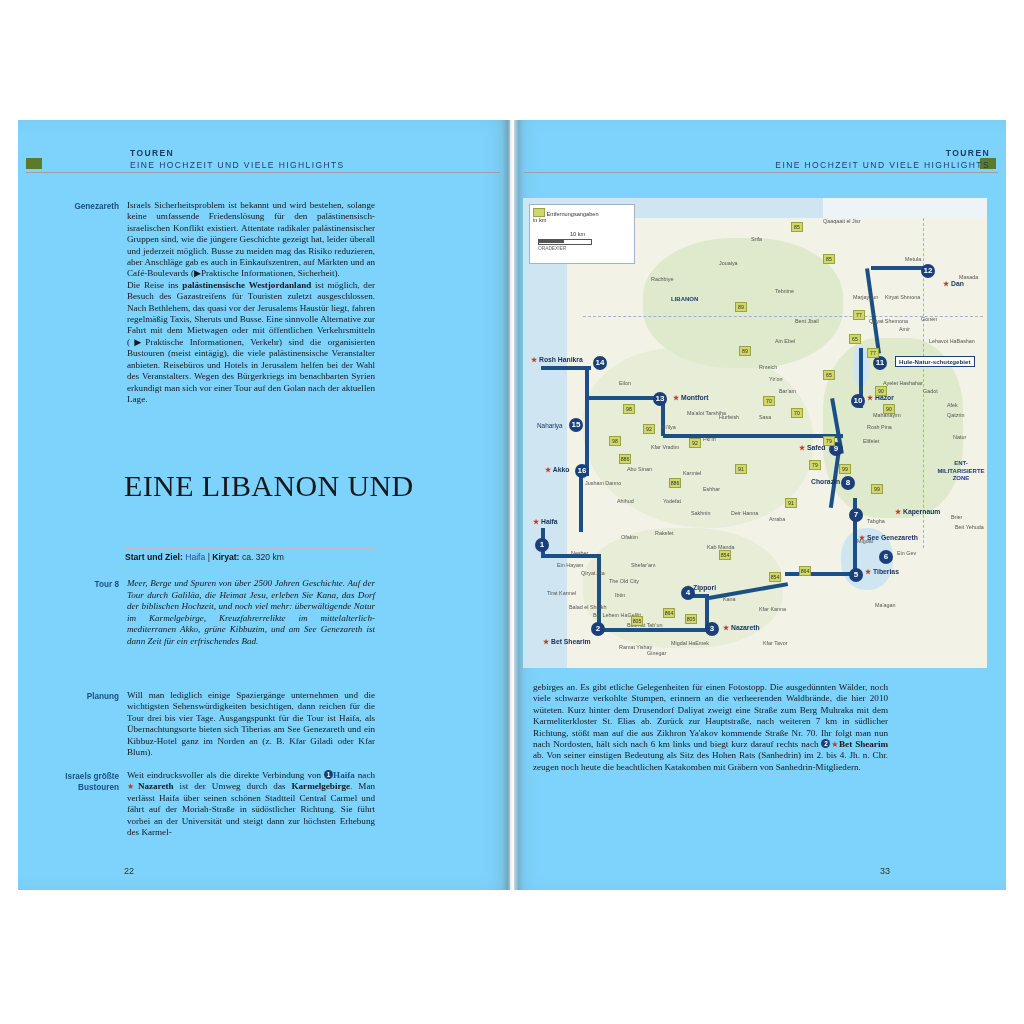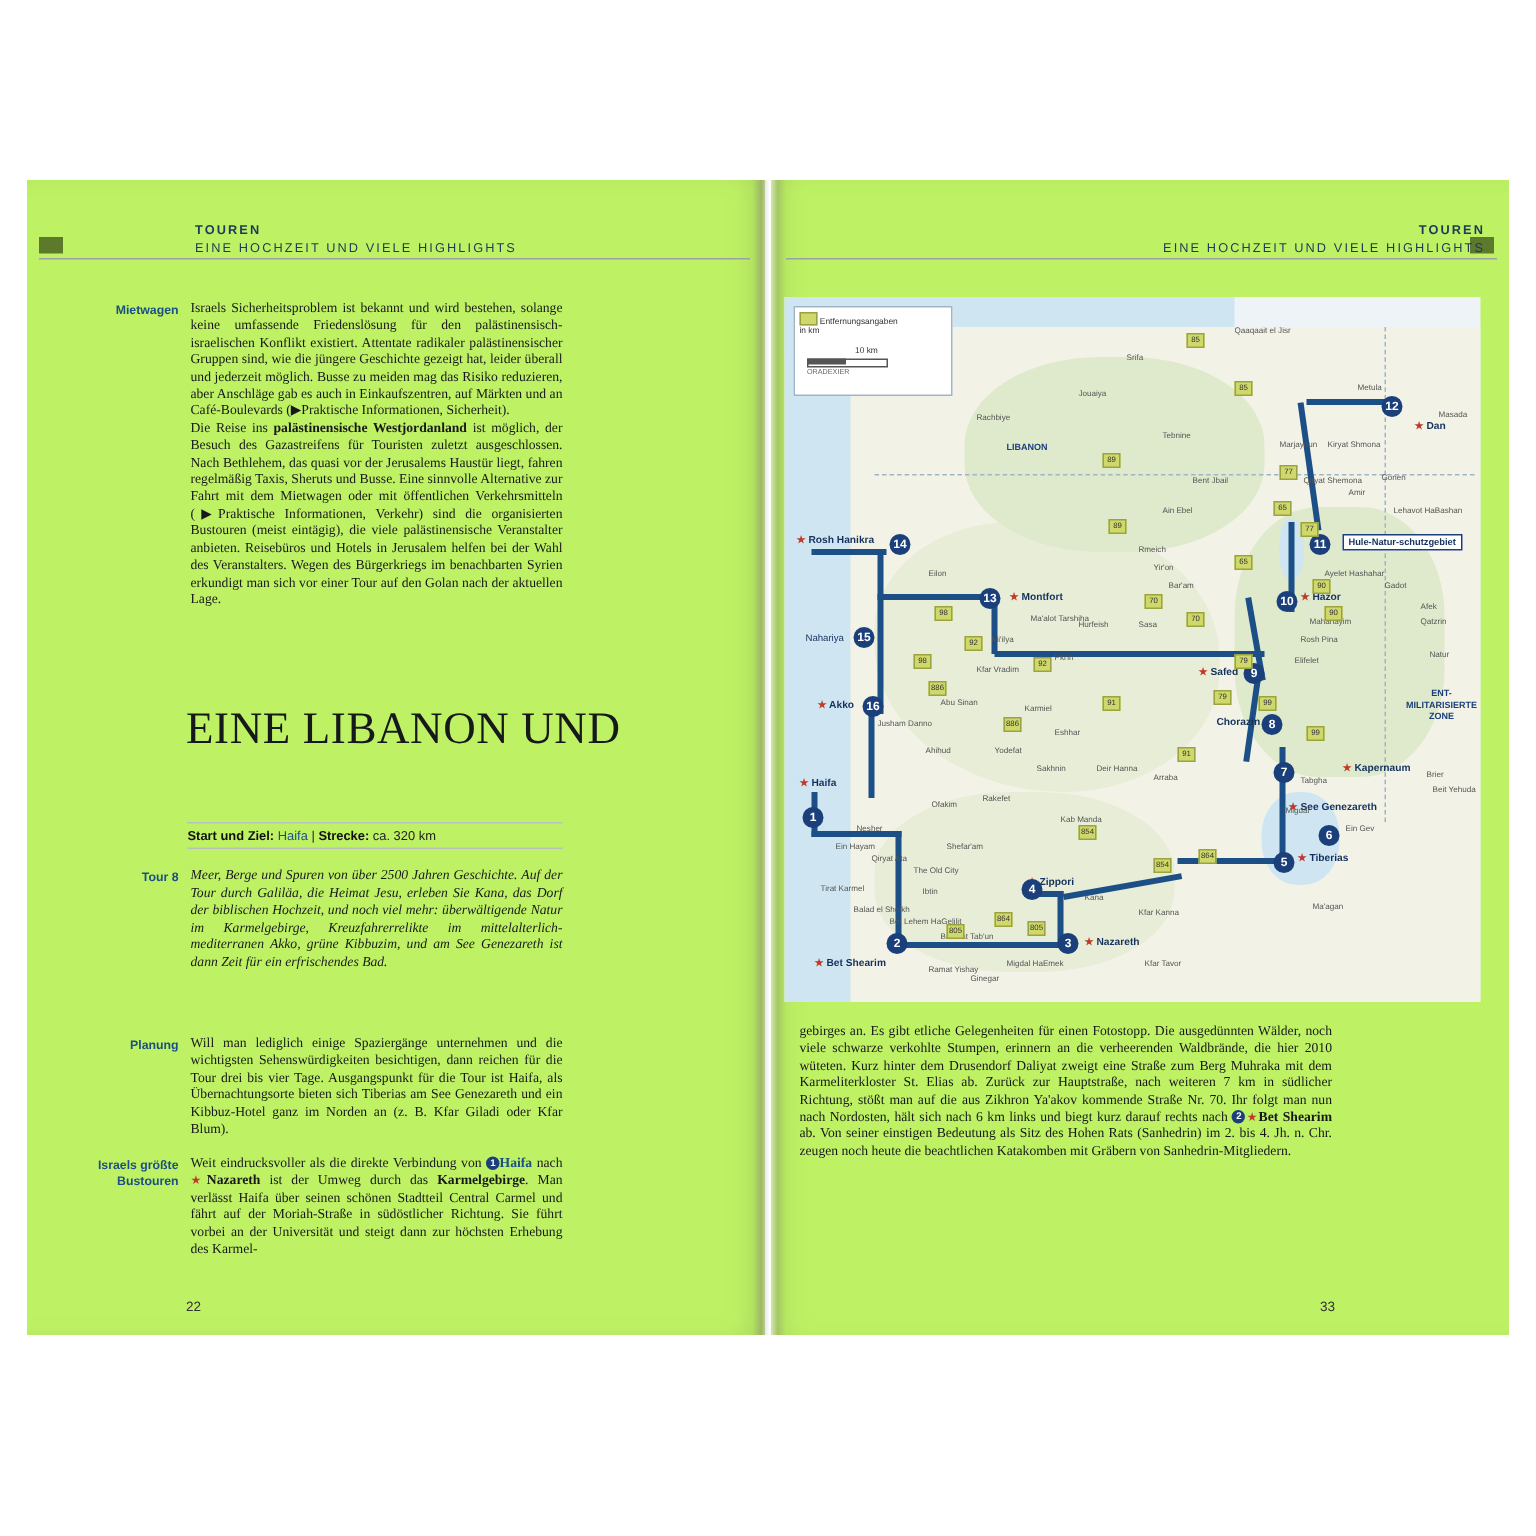--- a/index.html
+++ b/index.html
@@ -14,21 +14,21 @@
   }
   
   .book{
     position:absolute;left:8px;top:120px;width:1008px;height:790px;
   }
   .book-shadow{
     position:absolute;left:0;top:0;width:1008px;height:790px;
     background:#ffffff;
   }
   .leaf{
-    position:absolute;top:0;background:#bef264;
+    position:absolute;top:0;background:#7dd3fc;
   }
   .leaf-left{left:10px;width:492px;height:770px;
     box-shadow:inset -14px 0 22px -12px rgba(90,85,80,.35);
   }
   .leaf-right{left:506px;width:492px;height:770px;
     box-shadow:inset 14px 0 22px -12px rgba(90,85,80,.28);
   }
   .gutter{
     position:absolute;left:494px;top:0;width:22px;height:770px;
     background:linear-gradient(to right,rgba(120,115,110,.0),rgba(120,115,110,.30),rgba(255,255,255,.6),rgba(120,115,110,.22),rgba(120,115,110,0));
@@ -164,38 +164,38 @@
     <div class="leaf leaf-right">
       <div class="green-sq" style="left:466px;top:38px;"></div>
       <div class="rule" style="left:10px;top:52px;width:474px;"></div>
       <div class="head" style="right:16px;top:28px;text-align:right;">TOUREN</div>
       <div class="head" style="right:16px;top:40px;font-weight:normal;">EINE HOCHZEIT UND VIELE HIGHLIGHTS</div>
     </div>
 
     <div class="gutter"></div>
   </div>
 
-  <div class="marg-wrap" style="top:202px;">Mietwagen</div>
+  <div class="marg-wrap" style="top:202px;">Genezareth</div>
 
   <div class="col-left" style="top:200px;">
     <p>Israels Sicherheitsproblem ist bekannt und wird bestehen, solange keine umfassende Friedenslösung für den palästinensisch-israelischen Konflikt existiert. Attentate radikaler palästinensischer Gruppen sind, wie die jüngere Geschichte gezeigt hat, leider überall und jederzeit möglich. Busse zu meiden mag das Risiko reduzieren, aber Anschläge gab es auch in Einkaufszentren, auf Märkten und an Café-Boulevards (▶Praktische Informationen, Sicherheit).</p>
     <p style="margin-top:0;">
       <span>Die Reise ins </span><b>palästinensische Westjordanland</b><span> ist möglich, der Besuch des Gazastreifens für Touristen zuletzt ausgeschlossen. Nach Bethlehem, das quasi vor der Jerusalems Haustür liegt, fahren regelmäßig Taxis, Sheruts und Busse. Eine sinnvolle Alternative zur Fahrt mit dem Mietwagen oder mit öffentlichen Verkehrsmitteln (▶Praktische Informationen, Verkehr) sind die organisierten Bustouren (meist eintägig), die viele palästinensische Veranstalter anbieten. Reisebüros und Hotels in Jerusalem helfen bei der Wahl des Veranstalters. Wegen des Bürgerkriegs im benachbarten Syrien erkundigt man sich vor einer Tour auf den Golan nach der aktuellen Lage.</span>
     </p>
   </div>
 
   <div class="bigtitle">
     <div>EINE LIBANON UND</div>
   </div>
 
   <div class="startziel">
     <b>Start und Ziel:</b>
     <span class="blue">Haifa</span>
     <span>|</span>
-    <b>Strecke:</b>
+    <b>Kiryat:</b>
     <span>ca. 320 km</span>
   </div>
 
   <div class="marg-wrap" style="top:580px;">Tour 8</div>
   <div class="italic-block">Meer, Berge und Spuren von über 2500 Jahren Geschichte. Auf der Tour durch Galiläa, die Heimat Jesu, erleben Sie Kana, das Dorf der biblischen Hochzeit, und noch viel mehr: überwältigende Natur im Karmelgebirge, Kreuzfahrerrelikte im mittelalterlich-mediterranen Akko, grüne Kibbuzim, und am See Genezareth ist dann Zeit für ein erfrischendes Bad.</div>
 
   <div class="marg-wrap" style="top:692px;">Planung</div>
   <div class="planung-block">Will man lediglich einige Spaziergänge unternehmen und die wichtigsten Sehenswürdigkeiten besichtigen, dann reichen für die Tour drei bis vier Tage. Ausgangspunkt für die Tour ist Haifa, als Übernachtungsorte bieten sich Tiberias am See Genezareth und ein Kibbuz-Hotel ganz im Norden an (z. B. Kfar Giladi oder Kfar Blum).</div>
 
   <div class="marg-wrap" style="top:772px;">

